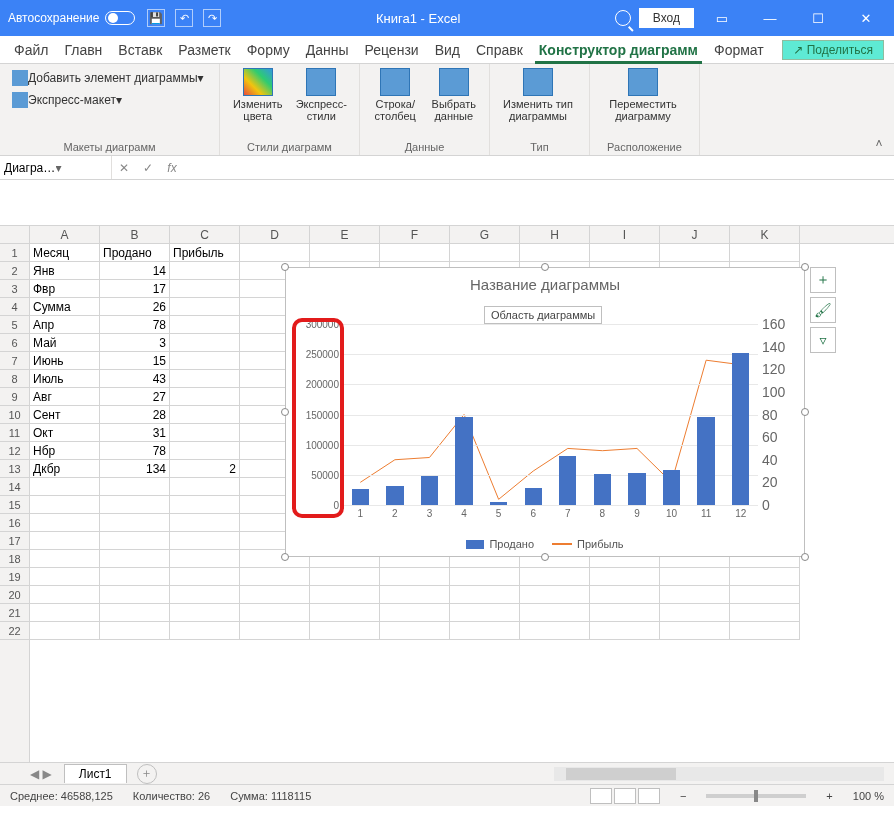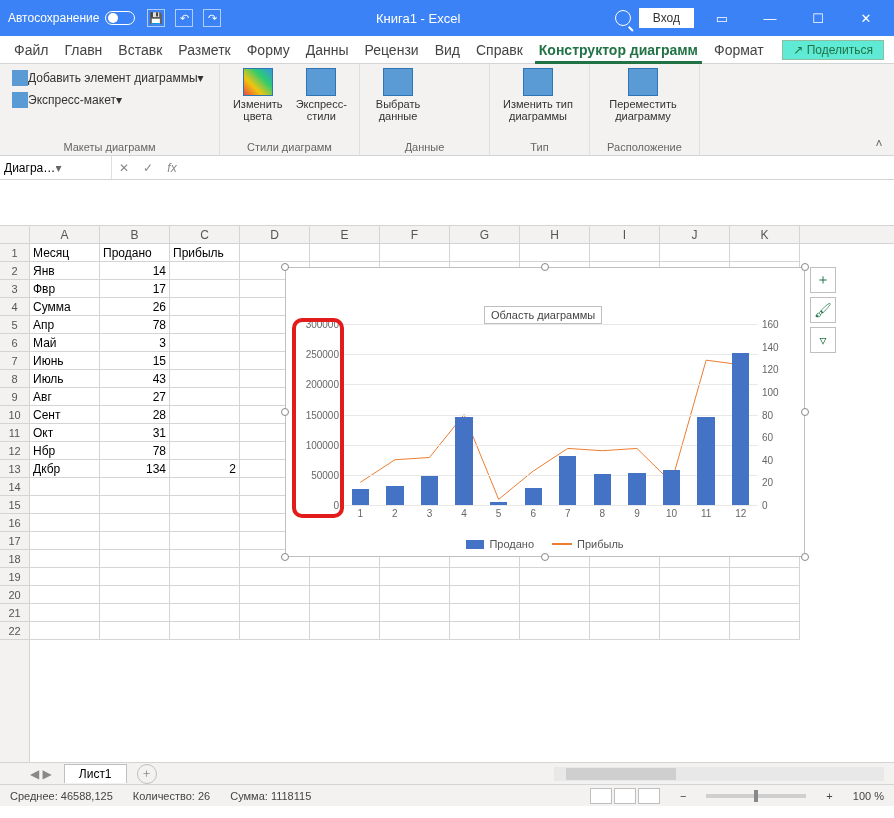--- a/index.html
+++ b/index.html
@@ -62,21 +62,21 @@
 
 .chart-obj { position: absolute; left: 255px; top: 23px; width: 520px; height: 290px; background: #fff; border: 1px solid #bfbfbf; }
 .chart-handle { position: absolute; width: 8px; height: 8px; background: #fff; border: 1px solid #888; border-radius: 50%; }
 .ch-tl{left:-5px;top:-5px}.ch-tr{right:-5px;top:-5px}.ch-bl{left:-5px;bottom:-5px}.ch-br{right:-5px;bottom:-5px}
 .ch-tm{left:50%;top:-5px;margin-left:-4px}.ch-bm{left:50%;bottom:-5px;margin-left:-4px}.ch-ml{left:-5px;top:50%;margin-top:-4px}.ch-mr{right:-5px;top:50%;margin-top:-4px}
 .chart-title { text-align: center; color: #666; font-size: 15px; padding: 8px 0 2px; }
 .tooltip-box { position: absolute; left: 198px; top: 38px; background: #fff; border: 1px solid #bfbfbf; padding: 2px 6px; font-size: 11px; color: #444; z-index:3;}
 .plot-area { position: absolute; left: 56px; top: 56px; right: 46px; bottom: 50px; border-left: 1px solid #ccc; border-bottom: 1px solid #ccc; }
 .grid-line { position: absolute; left: 0; right: 0; border-top: 1px solid #e8e8e8; }
 .y-tick { position: absolute; right: 100%; margin-right: 4px; font-size: 10px; color: #666; transform: translateY(-50%); }
-.y2-tick { position: absolute; left: 100%; margin-left: 4px; font-size: 10px; color: #666; transform: translateY(-50%); }
+.y2-tick { position: absolute; left: 100%; margin-left: 4px; font-size: 14px; color: #666; transform: translateY(-50%); }
 .bar { position: absolute; bottom: 0; background: #4472c4; }
 .x-tick { position: absolute; top: 100%; margin-top: 3px; font-size: 10px; color: #666; transform: translateX(-50%); }
 .line-svg { position: absolute; left:0;top:0;width:100%;height:100%; }
 .legend { position: absolute; left: 0; right: 0; bottom: 6px; display: flex; justify-content: center; gap: 18px; font-size: 11px; color: #555; }
 .legend-item { display: flex; align-items: center; gap: 5px; }
 .lg-box { width: 18px; height: 9px; background: #4472c4; }
 .lg-line { width: 20px; height: 2px; background: #ed7d31; }
 .red-highlight { position: absolute; left: 6px; top: 50px; width: 52px; height: 200px; border: 4px solid #e21b1b; border-radius: 10px; z-index:2;}
 
 
@@ -154,20 +154,24 @@
         </div>
       <div class="ribbon-big">
           <span class="bico"></span>
           <span>Экспресс-стили</span>
         </div>
     </div>
     <div class="label">Стили диаграмм</div>
   </div>
   <div class="ribbon-group" style="width:130px">
     <div class="rg-content">
+      <div class="ribbon-big">
+          <span class="bico"></span>
+          <span>Строка/столбец</span>
+        </div>
       <div class="ribbon-big">
           <span class="bico"></span>
           <span>Выбрать данные</span>
         </div>
     </div>
     <div class="label">Данные</div>
   </div>
   <div class="ribbon-group" style="width:100px">
     <div class="rg-content">
       <div class="ribbon-big" style="width:80px">
@@ -532,20 +536,21 @@
 
   <div class="chart-obj">
       <div class="chart-handle ch-tl"></div>
       <div class="chart-handle ch-tr"></div>
       <div class="chart-handle ch-bl"></div>
       <div class="chart-handle ch-br"></div>
       <div class="chart-handle ch-tm"></div>
       <div class="chart-handle ch-bm"></div>
       <div class="chart-handle ch-ml"></div>
       <div class="chart-handle ch-mr"></div>
+      <div class="chart-title">Название диаграммы</div>
       <div class="tooltip-box">Область диаграммы</div>
       <div class="red-highlight"></div>
       <div class="plot-area" id="plot">
         <svg class="line-svg" id="line-svg" viewBox="0 0 100 100" preserveAspectRatio="none">
             <polyline points="4.166666666666667,87.5 12.5,75 20.833333333333336,73.75 29.166666666666668,50 37.5,96.875 45.833333333333336,81.25 54.166666666666664,68.75 62.5,70 70.83333333333334,68.75 79.16666666666667,87.5 87.50000000000001,20 95.83333333333334,22.5" fill="none" stroke="#ed7d31" stroke-width="1" vector-effect="non-scaling-stroke"></polyline>
           </svg>
       <div class="grid-line" style="top: 100%;"></div>
           <div class="y-tick" style="top: 100%;">0</div>
           <div class="grid-line" style="top: 83.3333%;"></div>
           <div class="y-tick" style="top: 83.3333%;">50000</div>

